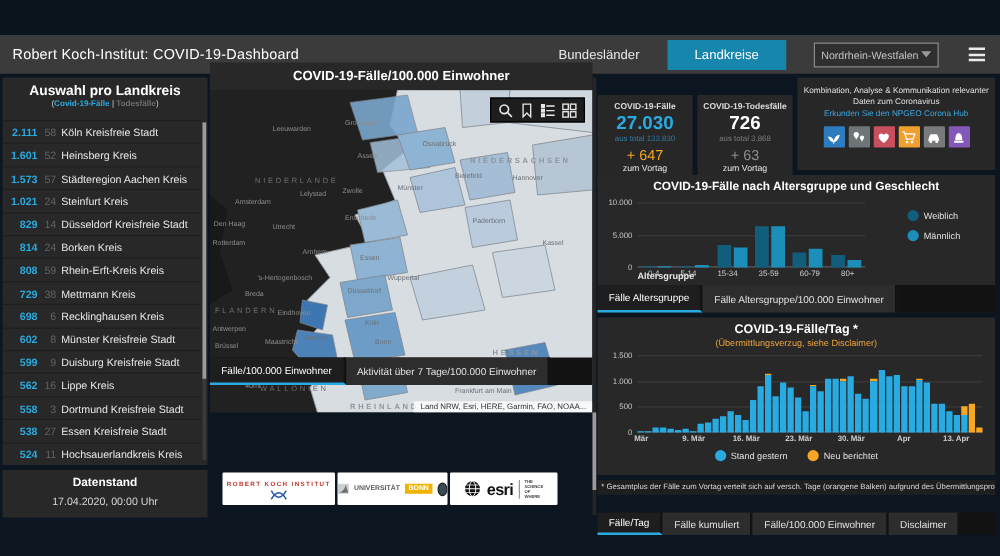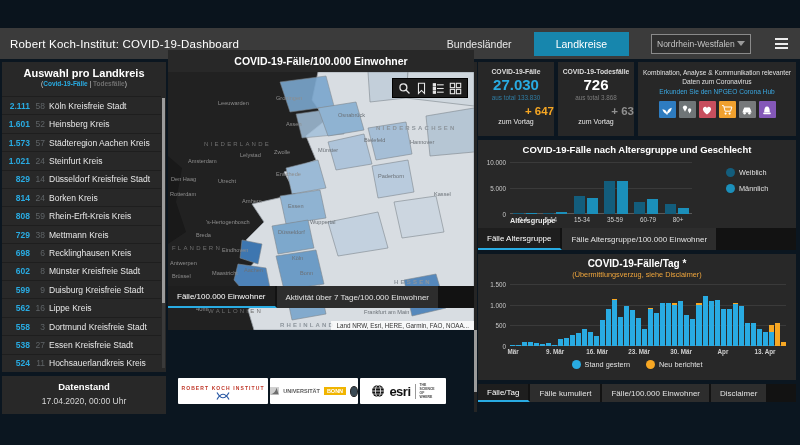--- a/index.html
+++ b/index.html
@@ -67,26 +67,26 @@
   .uni-text { color:#5a5a5a; font-size:5.5px; font-weight:bold; }
   .uni-bonn { background:#f0b400; color:#fff; font-size:5.5px; font-weight:bold; padding:1px 3px; }
   .uni-emblem { width:11px; height:11px; border-radius:50%; background:#3a4a55; border:1px solid #222; }
   .logo-esri { left:360px; width:86px; }
   .esri-text { color:#111; font-size:13px; font-weight:bold; letter-spacing:-.5px; }
   .esri-div { width:1px; height:15px; background:#999; }
   .esri-tag { display:flex; flex-direction:column; }
   .esri-tag span { color:#444; font-size:3.4px; font-weight:bold; line-height:4px; }
 
   
-  .stat { position:absolute; top:62px; height:74px; background:#272727; text-align:center; padding-top:6px; }
+  .stat { position:absolute; top:76px; height:74px; background:#272727; text-align:center; padding-top:6px; }
   .stat1 { left:478px; width:76px; } .stat2 { left:558px; width:76px; }
   .stat-title { color:#ddd; font-size:6.8px; font-weight:bold; }
   .stat-val { font-size:15px; font-weight:bold; margin-top:1px; }
   .stat-sub { font-size:6.3px; margin-top:1px; }
-  .stat-delta { font-size:11.5px; font-weight:bold; margin-top:4px;text-align:right; }
+  .stat-delta { font-size:11.5px; font-weight:normal; margin-top:4px; }
   .stat-dlabel { color:#e8e8e8; font-size:7px; margin-top:1px; }
 
   .hub { position:absolute; left:638px; top:62px; width:158px; height:74px; background:#272727; text-align:center; padding-top:7px; }
   .hub-line { color:#e0e0e0; font-size:6.6px; line-height:8.5px; }
   .hub-link { color:#3aa7e0; font-size:6.6px; margin-top:2px; cursor:pointer; }
   .hub-icons { display:flex; justify-content:center; gap:3px; margin-top:6px; }
   .hub-icons .tile { width:17px; height:17px; border-radius:1px; display:flex; align-items:center; justify-content:center; }
 
   
   .age-panel { left:478px; top:140px; width:318px; height:110px; }
@@ -115,21 +115,21 @@
   .daily-grid .hline { position:absolute; left:0; width:100%; height:1px; background:#3a3a3a; }
   .daily-grid .base { background:#5a5a5a; }
   .dbars { position:absolute; left:0; top:0; width:100%; height:100%; display:flex; align-items:flex-end; gap:1px; }
   .dwrap { flex:1 1 0; height:100%; display:flex; flex-direction:column; justify-content:flex-end; cursor:pointer; }
   .daily-ytick { position:absolute; width:28px; text-align:right; color:#c9c9c9; font-size:6.3px; }
   .daily-ticks { position:absolute; left:32px; top:94px; width:276px; height:10px; }
   .dtick { position:absolute; transform:translateX(-50%); color:#d0d0d0; font-size:6.3px; font-weight:bold; white-space:nowrap; }
   .daily-legend { position:absolute; left:0; top:106px; width:318px; display:flex; justify-content:center; gap:16px; }
 
   .footnote { position:absolute; left:478px; top:384px; width:318px; height:12px; background:#1f1f1f; color:#d9d9d9; font-size:6.2px; padding:2px 3px 0; white-space:nowrap; overflow:hidden; }
-  .bottom-tabs { left:478px; top:384px; width:318px; height:18px; position:absolute; }
+  .bottom-tabs { left:478px; top:410px; width:318px; height:18px; position:absolute; }
   .bottom-tabs .tabbar { height:18px; }
 
   .midscroll { position:absolute; left:474px; top:62px; width:3px; height:350px; background:#252525; }
   .midscroll i { position:absolute; left:0; top:268px; width:3px; height:62px; background:#9b9b9b; display:block; }
 </style>
 </head>
 <body>
 
 <div id="app">
   <div class="topstrip"></div>

